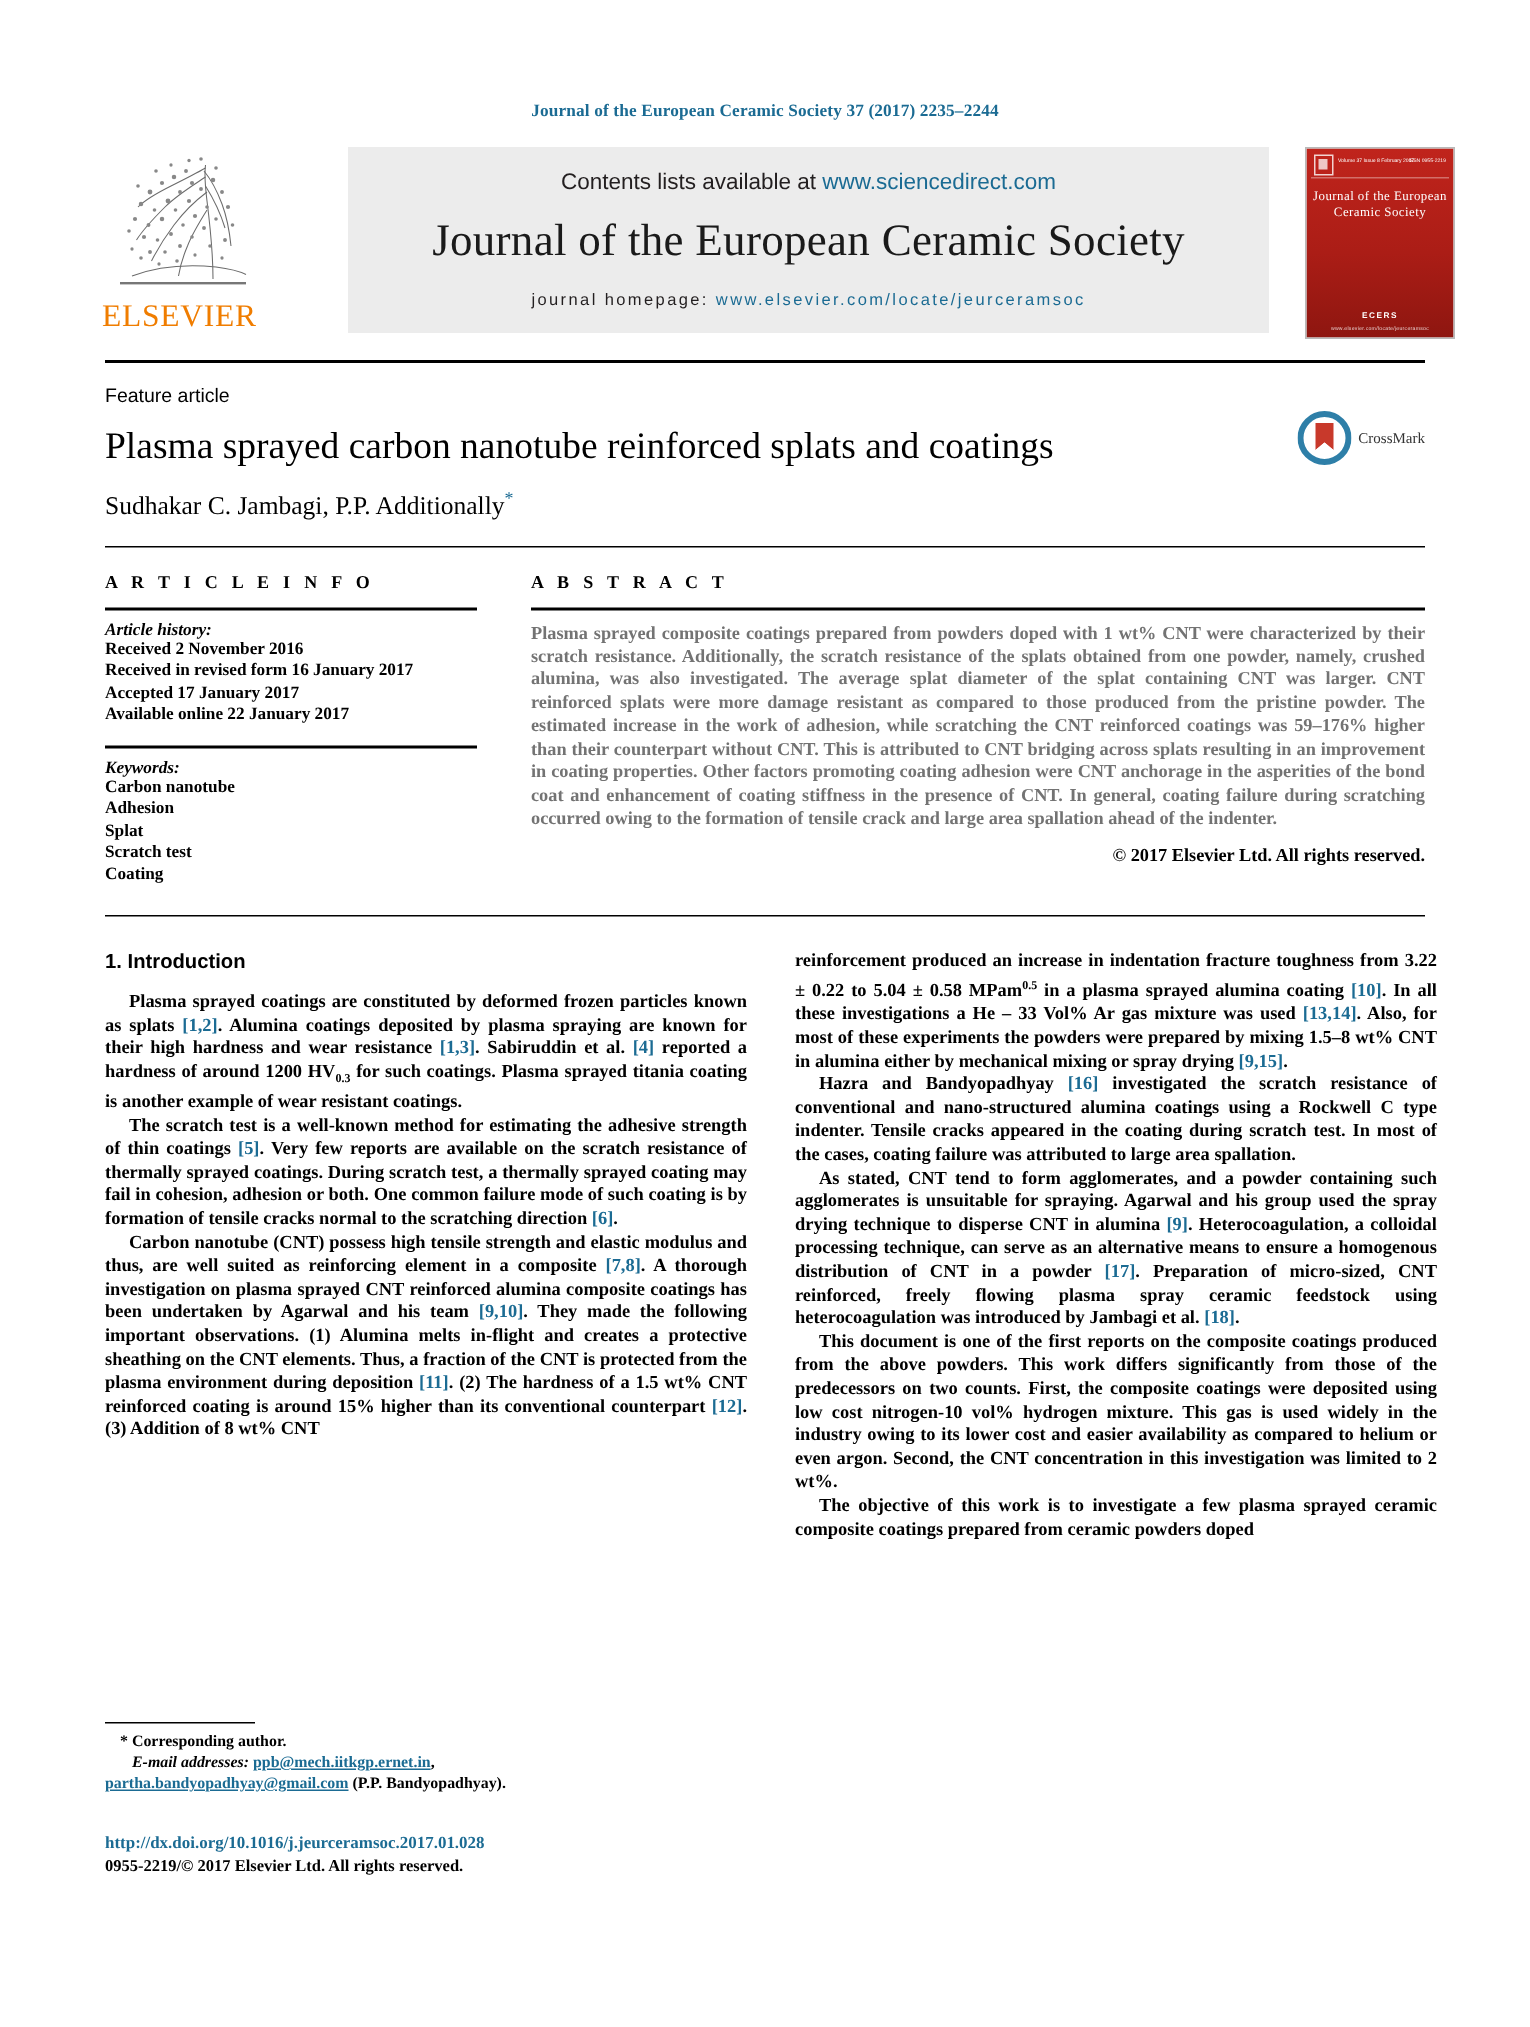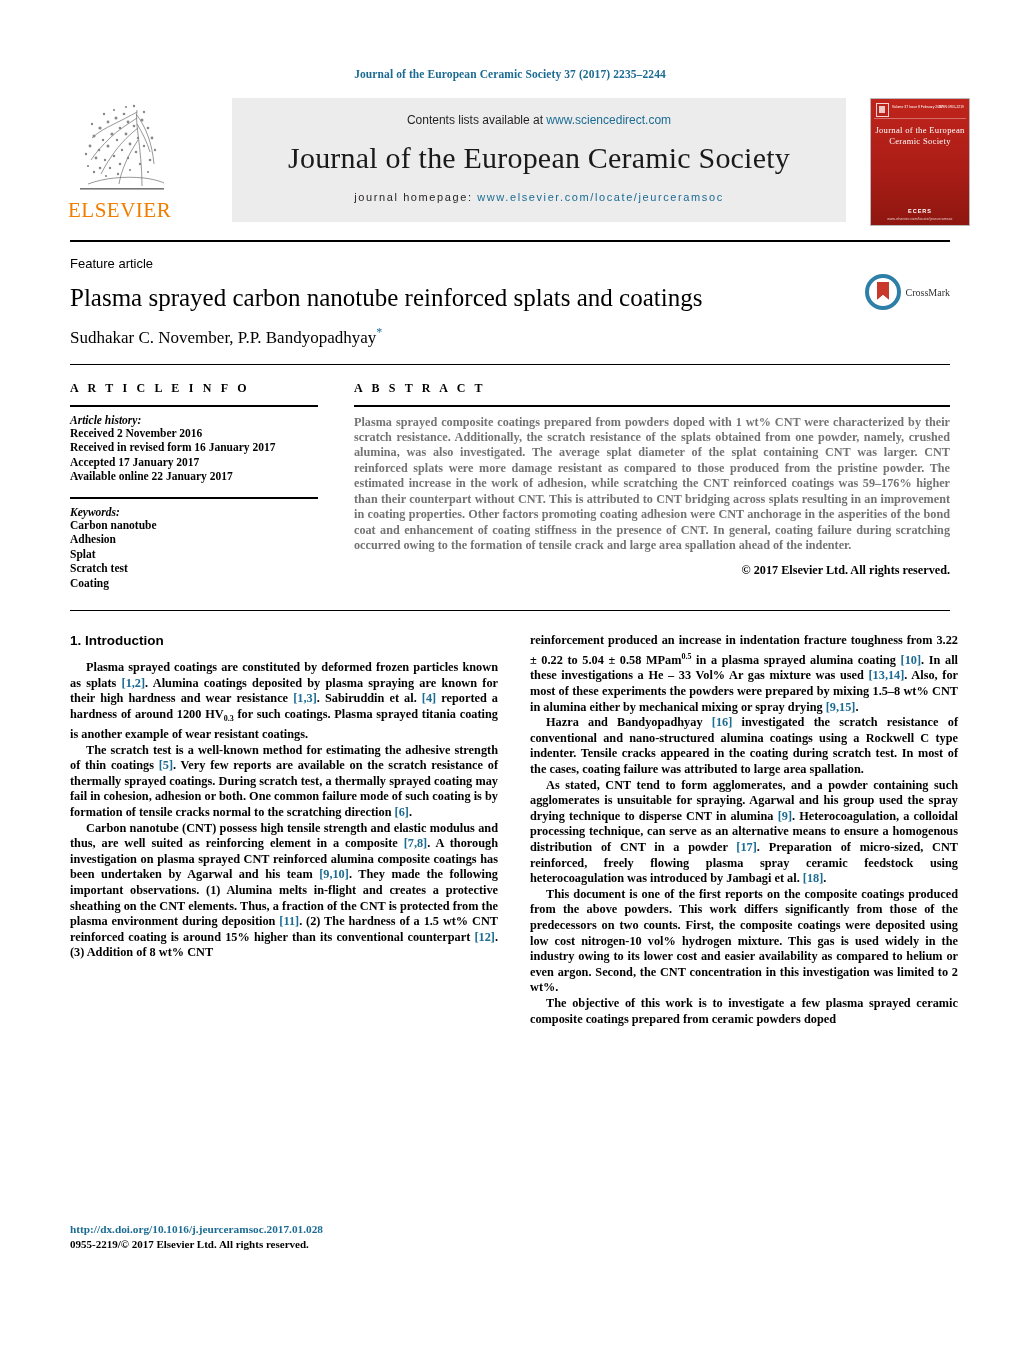--- a/index.html
+++ b/index.html
@@ -41,21 +41,21 @@
   }
   .contents-bar{
     position:absolute;left:162px;top:0;width:614px;height:124px;
     background:#ececec;
     text-align:center;
     box-sizing:border-box;
   }
   .contents-line{
     padding-top:15px;
     font-family:"Liberation Sans", sans-serif;
-    font-size:12px;
+    font-size:15px;
     color:#231f20;
   }
   .contents-line a{color:#1b6b93;text-decoration:none;}
   .journal-title{
     margin-top:14px;
     font-family:"Liberation Serif", serif;
     font-size:30px;
     color:#1a1a1a;
     letter-spacing:.2px;
   }
@@ -329,21 +329,21 @@
       <div class="cover-foot2">www.elsevier.com/locate/jeurceramsoc</div>
     </div>
   </div>
 
   <div class="rule-thick"></div>
 
   <div class="art-head">
     <div class="feature-kicker">Feature article</div>
     <div class="art-title">Plasma sprayed carbon nanotube reinforced splats and coatings</div>
     <div class="art-authors">
-      <span>Sudhakar C. November, P.P. Bandyopadhyay</span><span class="star">*</span>
+      <span>Sudhakar C. Jambagi, P.P. Additionally</span><span class="star">*</span>
     </div>
 
     <div class="crossmark">
       <svg width="36" height="36" viewBox="0 0 36 36">
         <circle cx="18" cy="18" r="16" fill="none" stroke="#2e7fa8" stroke-width="4"></circle>
         <circle cx="18" cy="18" r="12.5" fill="#ffffff"></circle>
         <path d="M12 8 L24 8 L24 26 L18 21 L12 26 Z" fill="#c8392b"></path>
         <path d="M18 21 L12 26 L24 26 Z" fill="#ffffff"></path>
       </svg>
       <span class="crossmark-label">CrossMark</span>
@@ -395,19 +395,31 @@
 
     <div class="bcol">
       <p class="para" style="text-indent:0">reinforcement produced an increase in indentation fracture toughness from 3.22 ± 0.22 to 5.04 ± 0.58 MPam<sup>0.5</sup> in a plasma sprayed alumina coating <span class="ref">[10]</span>. In all these investigations a He – 33 Vol% Ar gas mixture was used <span class="ref">[13,14]</span>. Also, for most of these experiments the powders were prepared by mixing 1.5–8 wt% CNT in alumina either by mechanical mixing or spray drying <span class="ref">[9,15]</span>.</p>
       <p class="para">Hazra and Bandyopadhyay <span class="ref">[16]</span> investigated the scratch resistance of conventional and nano-structured alumina coatings using a Rockwell C type indenter. Tensile cracks appeared in the coating during scratch test. In most of the cases, coating failure was attributed to large area spallation.</p>
       <p class="para">As stated, CNT tend to form agglomerates, and a powder containing such agglomerates is unsuitable for spraying. Agarwal and his group used the spray drying technique to disperse CNT in alumina <span class="ref">[9]</span>. Heterocoagulation, a colloidal processing technique, can serve as an alternative means to ensure a homogenous distribution of CNT in a powder <span class="ref">[17]</span>. Preparation of micro-sized, CNT reinforced, freely flowing plasma spray ceramic feedstock using heterocoagulation was introduced by Jambagi et al. <span class="ref">[18]</span>.</p>
       <p class="para">This document is one of the first reports on the composite coatings produced from the above powders. This work differs significantly from those of the predecessors on two counts. First, the composite coatings were deposited using low cost nitrogen-10 vol% hydrogen mixture. This gas is used widely in the industry owing to its lower cost and easier availability as compared to helium or even argon. Second, the CNT concentration in this investigation was limited to 2 wt%.</p>
       <p class="para">The objective of this work is to investigate a few plasma sprayed ceramic composite coatings prepared from ceramic powders doped</p>
     </div>
   </div>
 
+  <div class="footnote">
+    <div class="fn-rule"></div>
+    <div class="fn-line" style="text-indent:10px">* Corresponding author.</div>
+    <div class="fn-line" style="text-indent:18px">
+      <span class="fn-em">E-mail addresses:</span>
+      <a class="fn-link" href="#">ppb@mech.iitkgp.ernet.in</a>,
+    </div>
+    <div class="fn-line">
+      <a class="fn-link" href="#">partha.bandyopadhyay@gmail.com</a>
+      <span>(P.P. Bandyopadhyay).</span>
+    </div>
+  </div>
 
   <div class="doi-block">
     <a class="doi-line" href="#" style="display:block;text-decoration:none">http://dx.doi.org/10.1016/j.jeurceramsoc.2017.01.028</a>
     <div class="issn-line">0955-2219/© 2017 Elsevier Ltd. All rights reserved.</div>
   </div>
 
 </div>
 
 </body></html>

